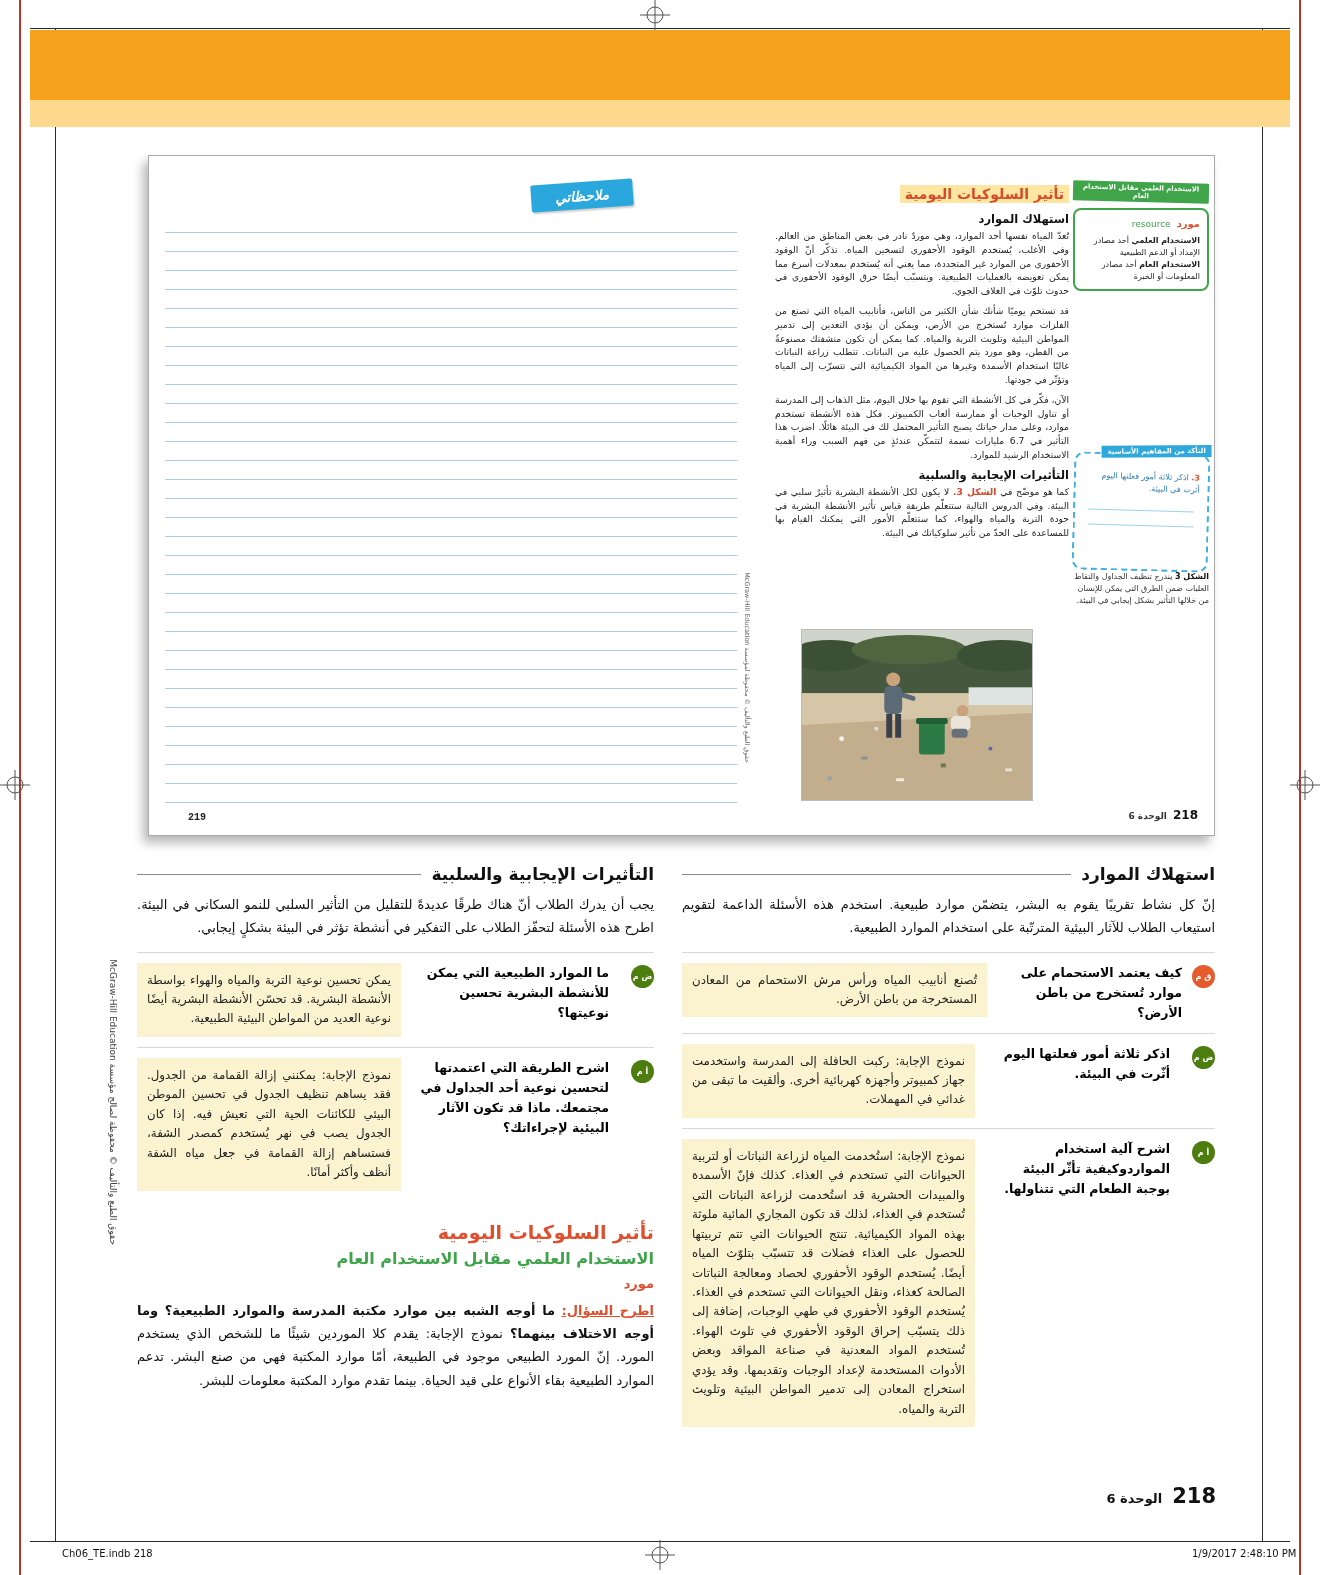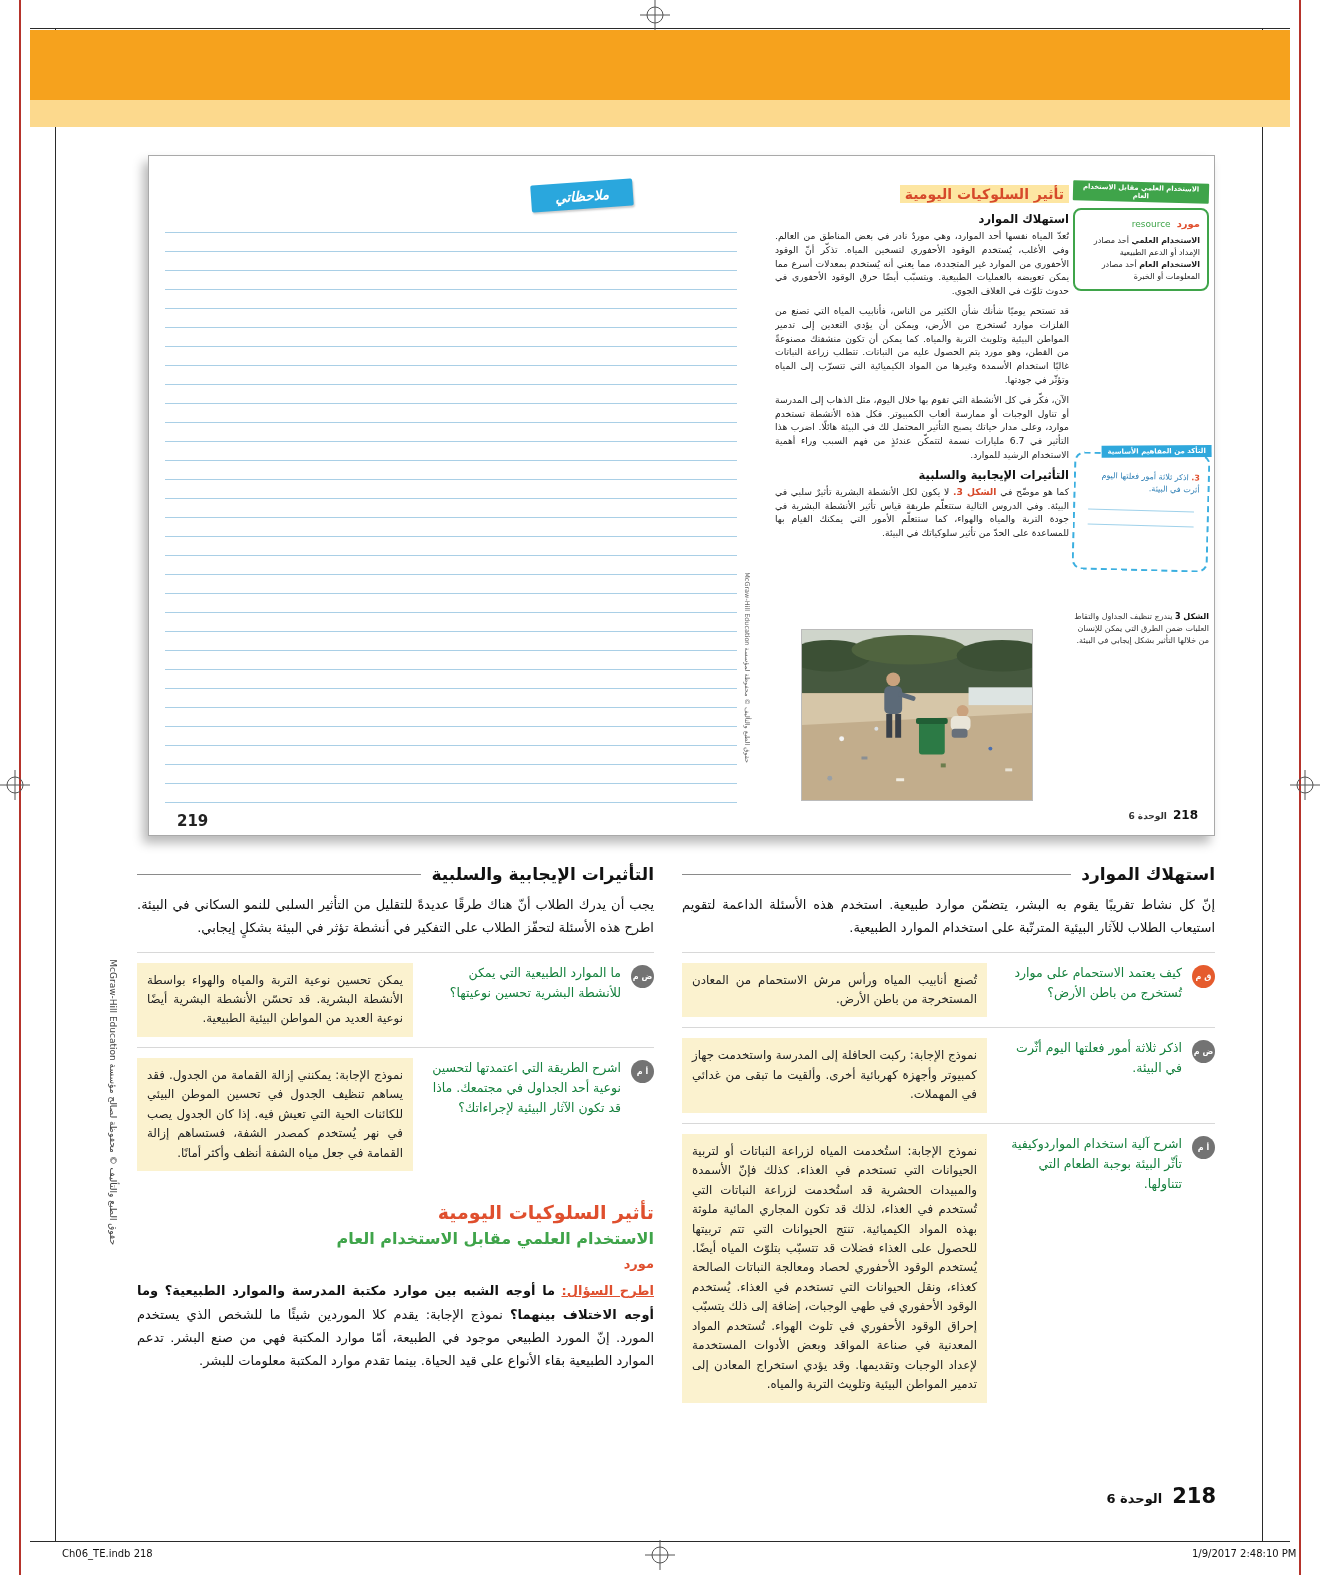--- a/index.html
+++ b/index.html
@@ -51,43 +51,43 @@
   .resource-head .ar { color:#e0502f; font-weight:bold; font-size:10px; }
   .resource-head .en { color:#3fa44a; font-size:9px; direction:ltr; }
   .res-label { font-weight:bold; }
   .concept-box { position:relative; margin-top:162px; border:2px dashed #3bafe0; border-radius:10px;
     padding:16px 8px 10px; transform:rotate(1.5deg); background:#fff; min-height:118px; }
   .concept-banner { position:absolute; top:-10px; right:-3px; background:#2fa8dc; color:#fff;
     font-size:7px; font-weight:bold; padding:2px 6px; transform:rotate(-2deg); white-space:nowrap; }
   .concept-item { font-size:8px; line-height:1.55; color:#2e7fb5; }
   .concept-num { color:#e0502f; font-weight:bold; }
   .answer-line { height:15px; border-bottom:1px solid #9fd1ea; width:92%; margin:0 auto; }
-  .fig-caption { margin-top:40px; font-size:8px; line-height:1.55; color:#333; text-align:right; }
+  .fig-caption { font-size:8px; line-height:1.55; color:#333; text-align:right; }
   .fig-label { font-weight:bold; color:#111; }
 
-  .sp-pagenum-left { position:absolute; left:28px; top:656px; font-size:15px; font-weight:bold; color:#222; }
+  .sp-pagenum-left { position:absolute; left:39px; top:656px; font-size:10px; font-weight:bold; color:#222;font-family:Liberation Mono, monospace; }
   .sp-footer-right { position:absolute; right:16px; top:652px; direction:rtl; display:flex; gap:6px;
     align-items:baseline; }
   .sp-footer-right .num { font-size:12px; font-weight:bold; color:#111; }
   .sp-footer-right .unit { font-size:9px; color:#333; font-weight:bold; }
 
   
   .teacher { position:absolute; left:137px; top:864px; width:1078px; direction:rtl; display:flex; gap:28px; }
   .t-col-right { width:533px; }
   .t-col-left  { width:517px; }
   .t-heading { font-size:17px; font-weight:bold; color:#111; display:flex; align-items:center; gap:10px; margin:0 0 10px; }
   .t-heading::after { content:""; flex:1; border-top:1px solid #8a8a8a; height:0; }
   .t-intro { font-size:13px; line-height:1.75; margin:0 0 12px; color:#111; text-align:justify; }
   .t-sub { font-size:14px; font-weight:bold; color:#111; margin:2px 0 6px; }
 
   .qa-row { display:flex; gap:10px; padding:10px 0; border-top:1px solid #d8d8d8; align-items:flex-start; }
   .qa-badge { width:23px; height:23px; border-radius:50%; color:#fff; font-weight:bold; font-size:8px;
     display:flex; align-items:center; justify-content:center; flex:none; margin-top:2px; }
-  .badge-orange { background:#e55b2d; } .badge-green { background:#737373; }
-  .qa-q { flex:none; width:185px; font-weight:normal; font-size:12.5px; line-height:1.6; color:#15803d; }
+  .badge-orange { background:#e55b2d; } .badge-green { background:#4d7c0f;margin-left:12px; }
+  .qa-q { flex:none; width:185px; font-weight:bold; font-size:12.5px; line-height:1.6; color:#000000; }
   .t-col-left .qa-q { width:198px; }
   .qa-a { flex:1; background:#fbf2cf; padding:8px 10px; font-size:11.8px; line-height:1.65; color:#222; text-align:justify; }
 
   .red-big { color:#df4f2e; font-size:19px; font-weight:bold; margin:20px 0 6px; text-align:right; }
   .green-big { color:#3fa44a; font-size:16px; font-weight:bold; margin:0 0 8px; text-align:right; }
   .term-red { color:#df4f2e; font-size:13px; font-weight:bold; margin:0 0 8px; text-align:right; }
   .ask { font-size:13px; line-height:1.8; color:#111; text-align:justify; margin:0; }
   .ask .label { color:#df4f2e; font-weight:bold;text-decoration:underline; }
   .ask .q { font-weight:bold; }
 

